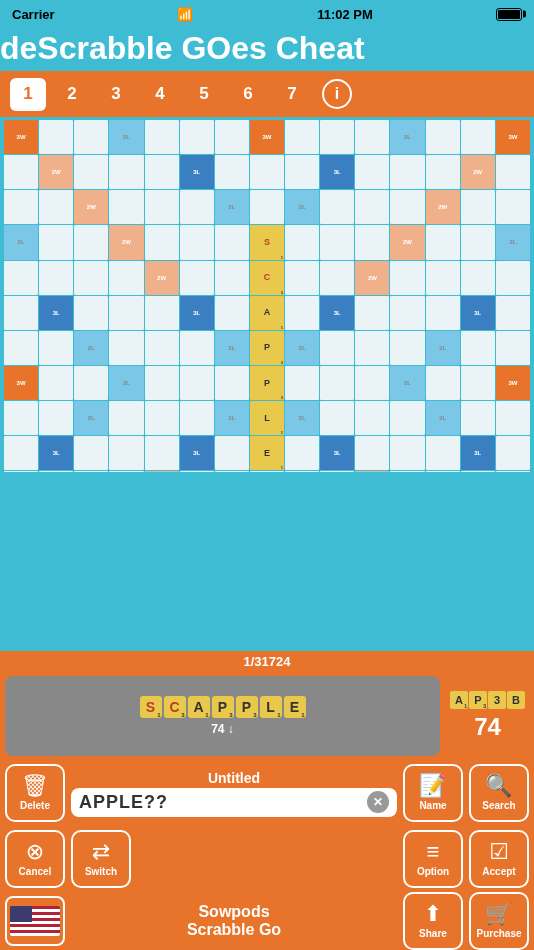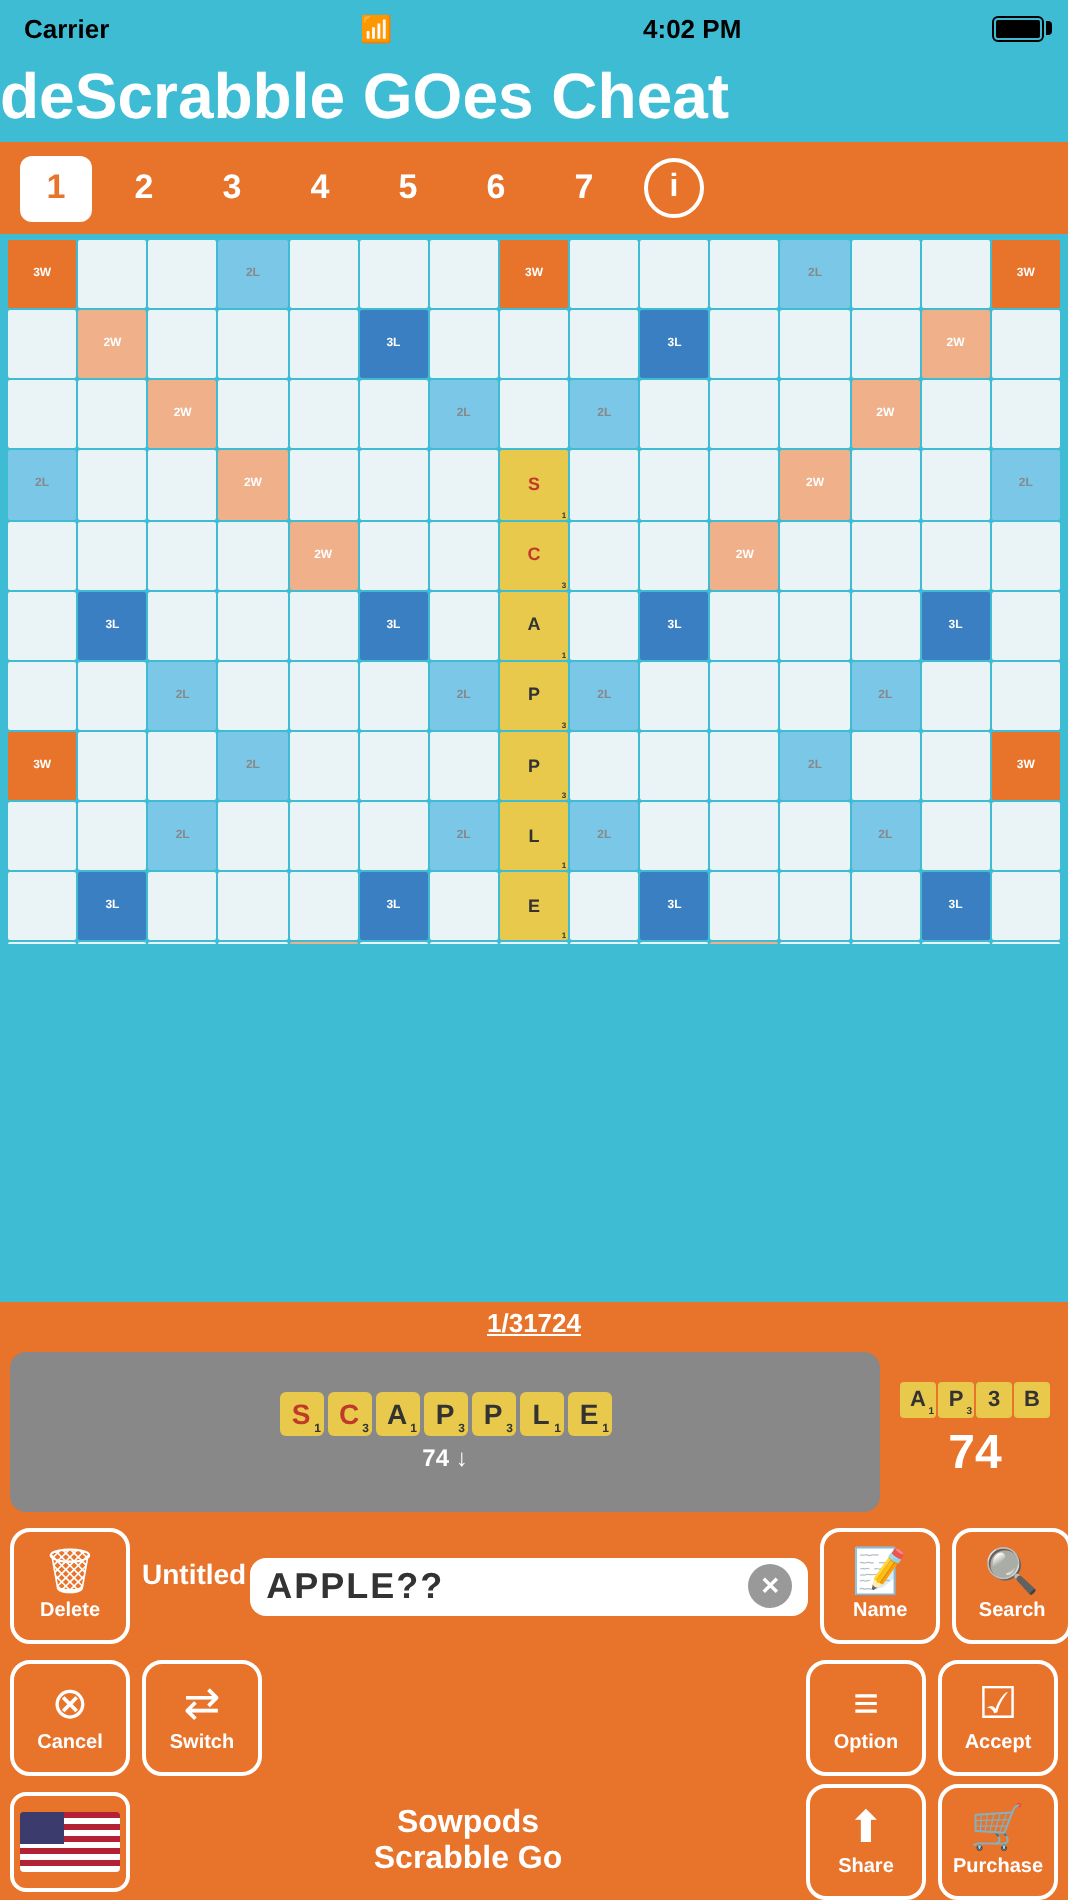--- a/index.html
+++ b/index.html
@@ -117,21 +117,20 @@
     }
 
     
     .counter-bar {
       background: #e8732a;
       text-align: center;
       padding: 3px 0;
       font-size: 13px;
       font-weight: 700;
       color: #fff;
-      text-decoration: underline;
     }
 
     
     .word-display-row {
       display: flex;
       align-items: stretch;
       background: #e8732a;
       padding: 4px 5px;
       gap: 6px;
     }
@@ -218,21 +217,21 @@
     .btn-icon-box .icon-sym {
       font-size: 22px; color: #fff; line-height: 1;
     }
     .btn-icon-box .btn-label {
       font-size: 10px; font-weight: 700; color: #fff; margin-top: 3px;
     }
 
     .input-area {
       flex: 1;
       display: flex;
-      flex-direction: row;
+      flex-direction: column;
       gap: 2px;
     }
     .input-label {
       text-align: center;
       font-size: 14px; font-weight: 700; color: #fff;
     }
     .input-field-row {
       display: flex; align-items: center;
       background: #fff;
       border-radius: 8px;
@@ -307,21 +306,21 @@
       overflow: hidden;
       padding: 3px 4px;
     }
   </style>
 </head>
 <body>
 
 <div class="status-bar">
   <span>Carrier</span>
   <span>📶</span>
-  <span>4:02 PM</span>
+  <span>11:02 PM</span>
   <div class="battery">
     <div class="battery-fill"></div>
   </div>
 </div>
 
 <div class="app-title">
   <span>deScrabble GOes Cheat</span>
 </div>
 
 <div class="tab-bar">

